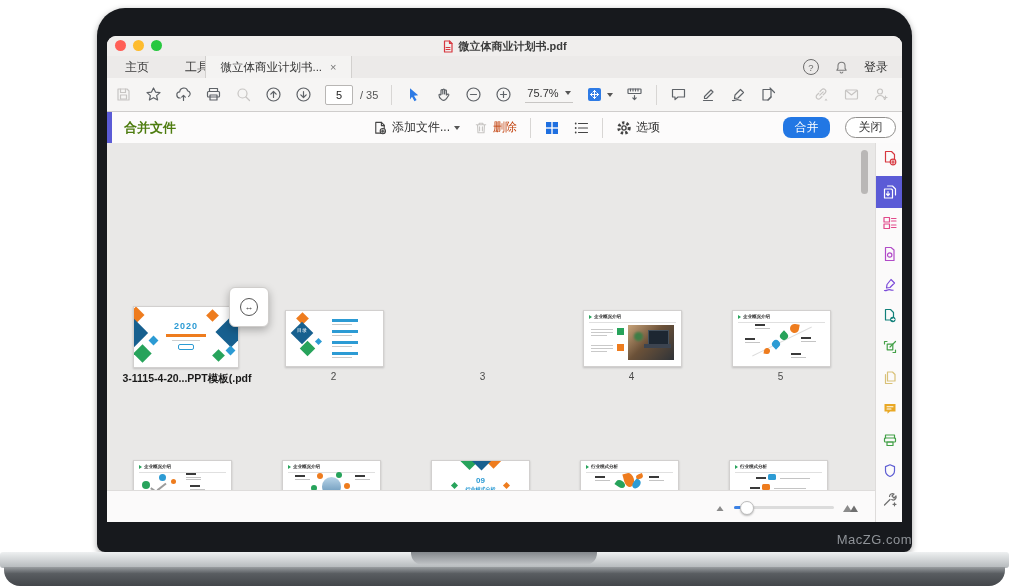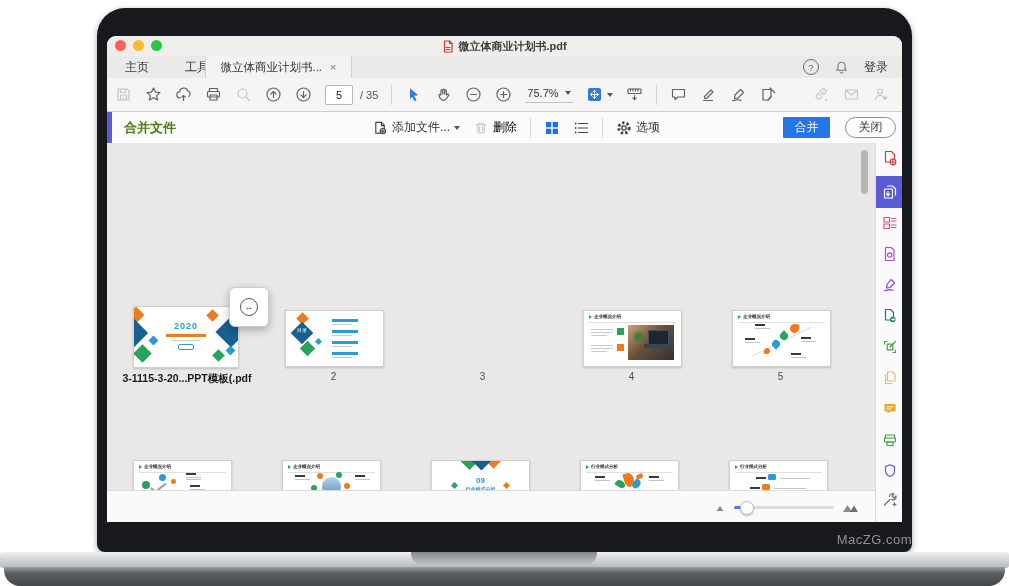--- a/index.html
+++ b/index.html
@@ -35,22 +35,22 @@
   .pagetotal{font-size:11px;color:#555;margin-left:-6px;flex:none;}
   .zoombox{display:flex;align-items:center;gap:6px;border-bottom:1px solid #c8c6c4;padding:0 2px 3px 2px;font-size:11px;color:#333;flex:none;}
   .caret{width:0;height:0;border-left:3.5px solid transparent;border-right:3.5px solid transparent;border-top:4px solid #555;}
   .grow{margin-left:auto;}
 
   .actionbar{position:absolute;left:0;top:76px;width:100%;height:31px;background:#fcfbfb;border-bottom:1px solid #dad8d7;}
   .accent{position:absolute;left:0;top:0;width:5px;height:31px;}
   .ab-title{position:absolute;left:17px;top:0;line-height:31px;font-size:13px;font-weight:bold;color:#4d7c0f;}
   .ab-center{position:absolute;left:265px;top:0;height:31px;display:flex;align-items:center;gap:13px;}
   .ab-item{display:flex;align-items:center;gap:4px;font-size:12px;color:#333;}
-  .ab-item.dis{color:#000000;}
-  .btn-merge{position:absolute;left:676px;top:5px;width:47px;height:21px;border-radius:1px;color:#fff;font-size:12px;display:flex;align-items:center;justify-content:center;}
+  .ab-item.dis{color:#c2410c;}
+  .btn-merge{position:absolute;left:676px;top:5px;width:47px;height:21px;border-radius:8px;color:#fff;font-size:12px;display:flex;align-items:center;justify-content:center;}
   .btn-close{position:absolute;left:738px;top:5px;width:51px;height:21px;border-radius:11px;background:#fff;border:1px solid #908e8c;color:#333;font-size:12px;display:flex;align-items:center;justify-content:center;box-sizing:border-box;}
 
   .content{position:absolute;left:0;top:107px;width:768px;height:347px;background:#e9e8e7;overflow:hidden;}
   .scrollthumb{position:absolute;left:754px;top:7px;width:7px;height:44px;background:#b9b7b6;border-radius:4px;}
 
   .card{position:absolute;background:#fff;border:1px solid #d2d0cf;box-shadow:0 1px 2px rgba(0,0,0,.18);overflow:hidden;}
   .card-label{position:absolute;font-size:10px;color:#4a4a4a;text-align:center;}
   .dm{position:absolute;transform:rotate(45deg);}
   .sh{position:absolute;left:5px;top:3px;display:flex;align-items:center;gap:2px;font-size:4.5px;font-weight:bold;color:#2c2c2c;white-space:nowrap;}
   .sh .tri{width:0;height:0;border-left:3px solid #27A35B;border-top:2.5px solid transparent;border-bottom:2.5px solid transparent;}
@@ -266,21 +266,21 @@
           <div class="dm" style="left:74px;top:4px;width:9px;height:9px;background:#EE7C1E"></div>
           <div class="dm" style="left:80px;top:44px;width:9px;height:9px;background:#27A35B"></div>
           <div class="dm" style="left:93px;top:40px;width:7px;height:7px;background:#2C9BD4"></div>
           <div style="position:absolute;left:26px;right:26px;top:14px;text-align:center">
             <div style="font-size:9px;font-weight:bold;color:#2C9BD4;letter-spacing:1px">2020</div>
             <div style="width:40px;height:2.5px;background:#EE7C1E;margin:3px auto 0"></div>
             <div style="width:28px;height:1px;background:#cfcfcf;margin:3px auto 0"></div>
             <div style="width:14px;height:4px;border:0.5px solid #2C9BD4;border-radius:2px;margin:3px auto 0"></div>
           </div>
         </div>
-        <div class="card-label" style="left:0;top:229px;width:160px;font-weight:bold;color:#1a1a1a;font-size:10.5px">3-1115-3-20...PPT模板(.pdf</div>
+        <div class="card-label" style="left:0;top:229px;width:160px;font-weight:bold;color:#1a1a1a;font-size:10.5px">3-1115-4-20...PPT模板(.pdf</div>
 
         <div class="popup">
           <span class="circ">↔</span>
         </div>
 
         <div class="card" style="left:178px;top:167px;width:97px;height:55px">
           <div class="dm" style="left:12px;top:3px;width:9px;height:9px;background:#EE7C1E"></div>
           <div class="dm" style="left:8px;top:14px;width:16px;height:16px;background:#17608F"></div>
           <div class="dm" style="left:16px;top:32px;width:11px;height:11px;background:#27A35B"></div>
           <div class="dm" style="left:30px;top:28px;width:5px;height:5px;background:#2C9BD4"></div>

